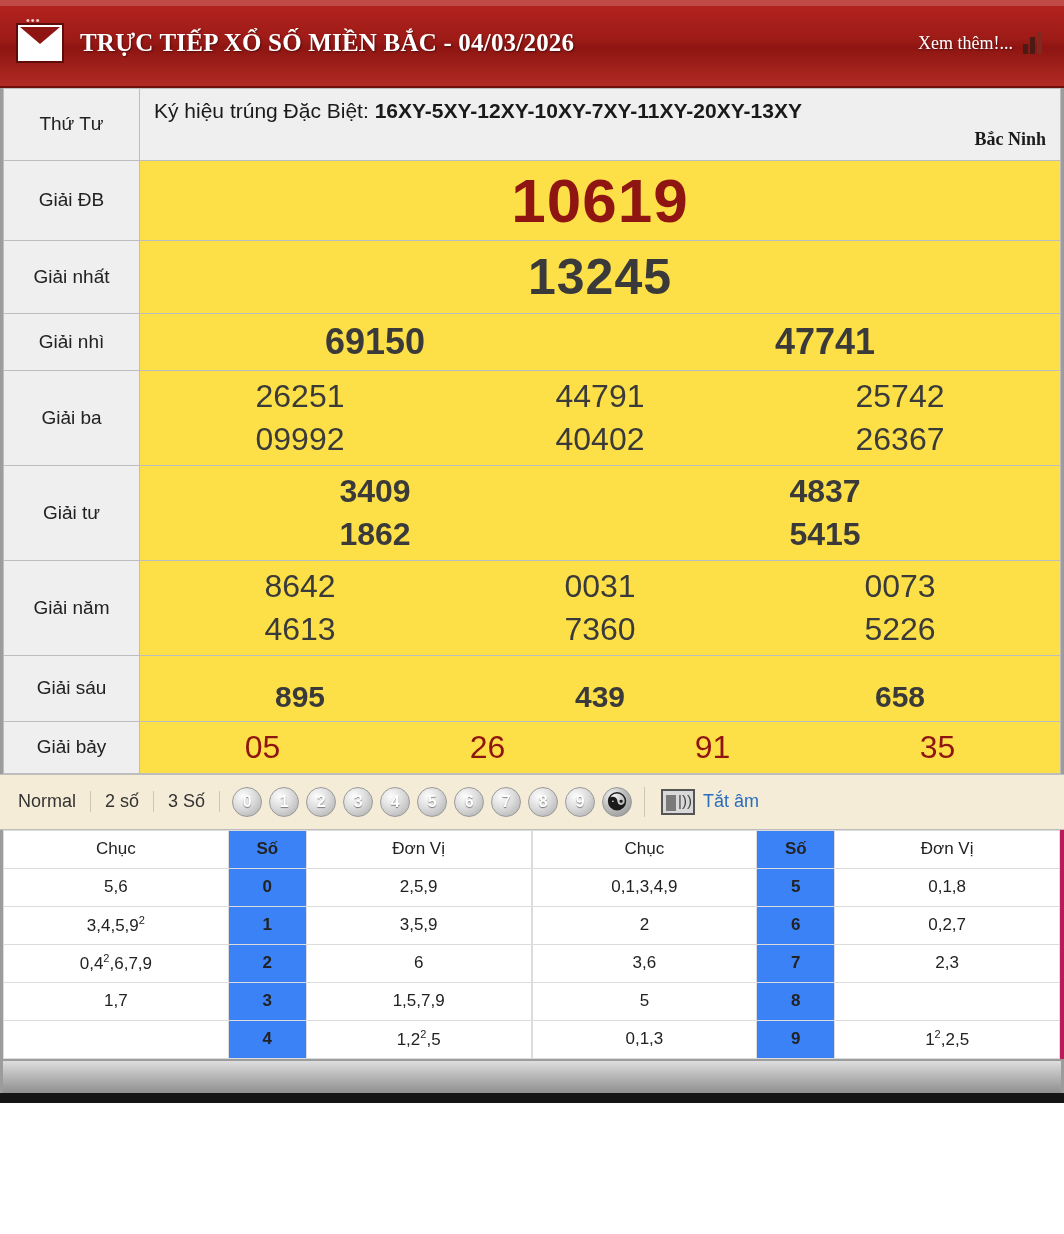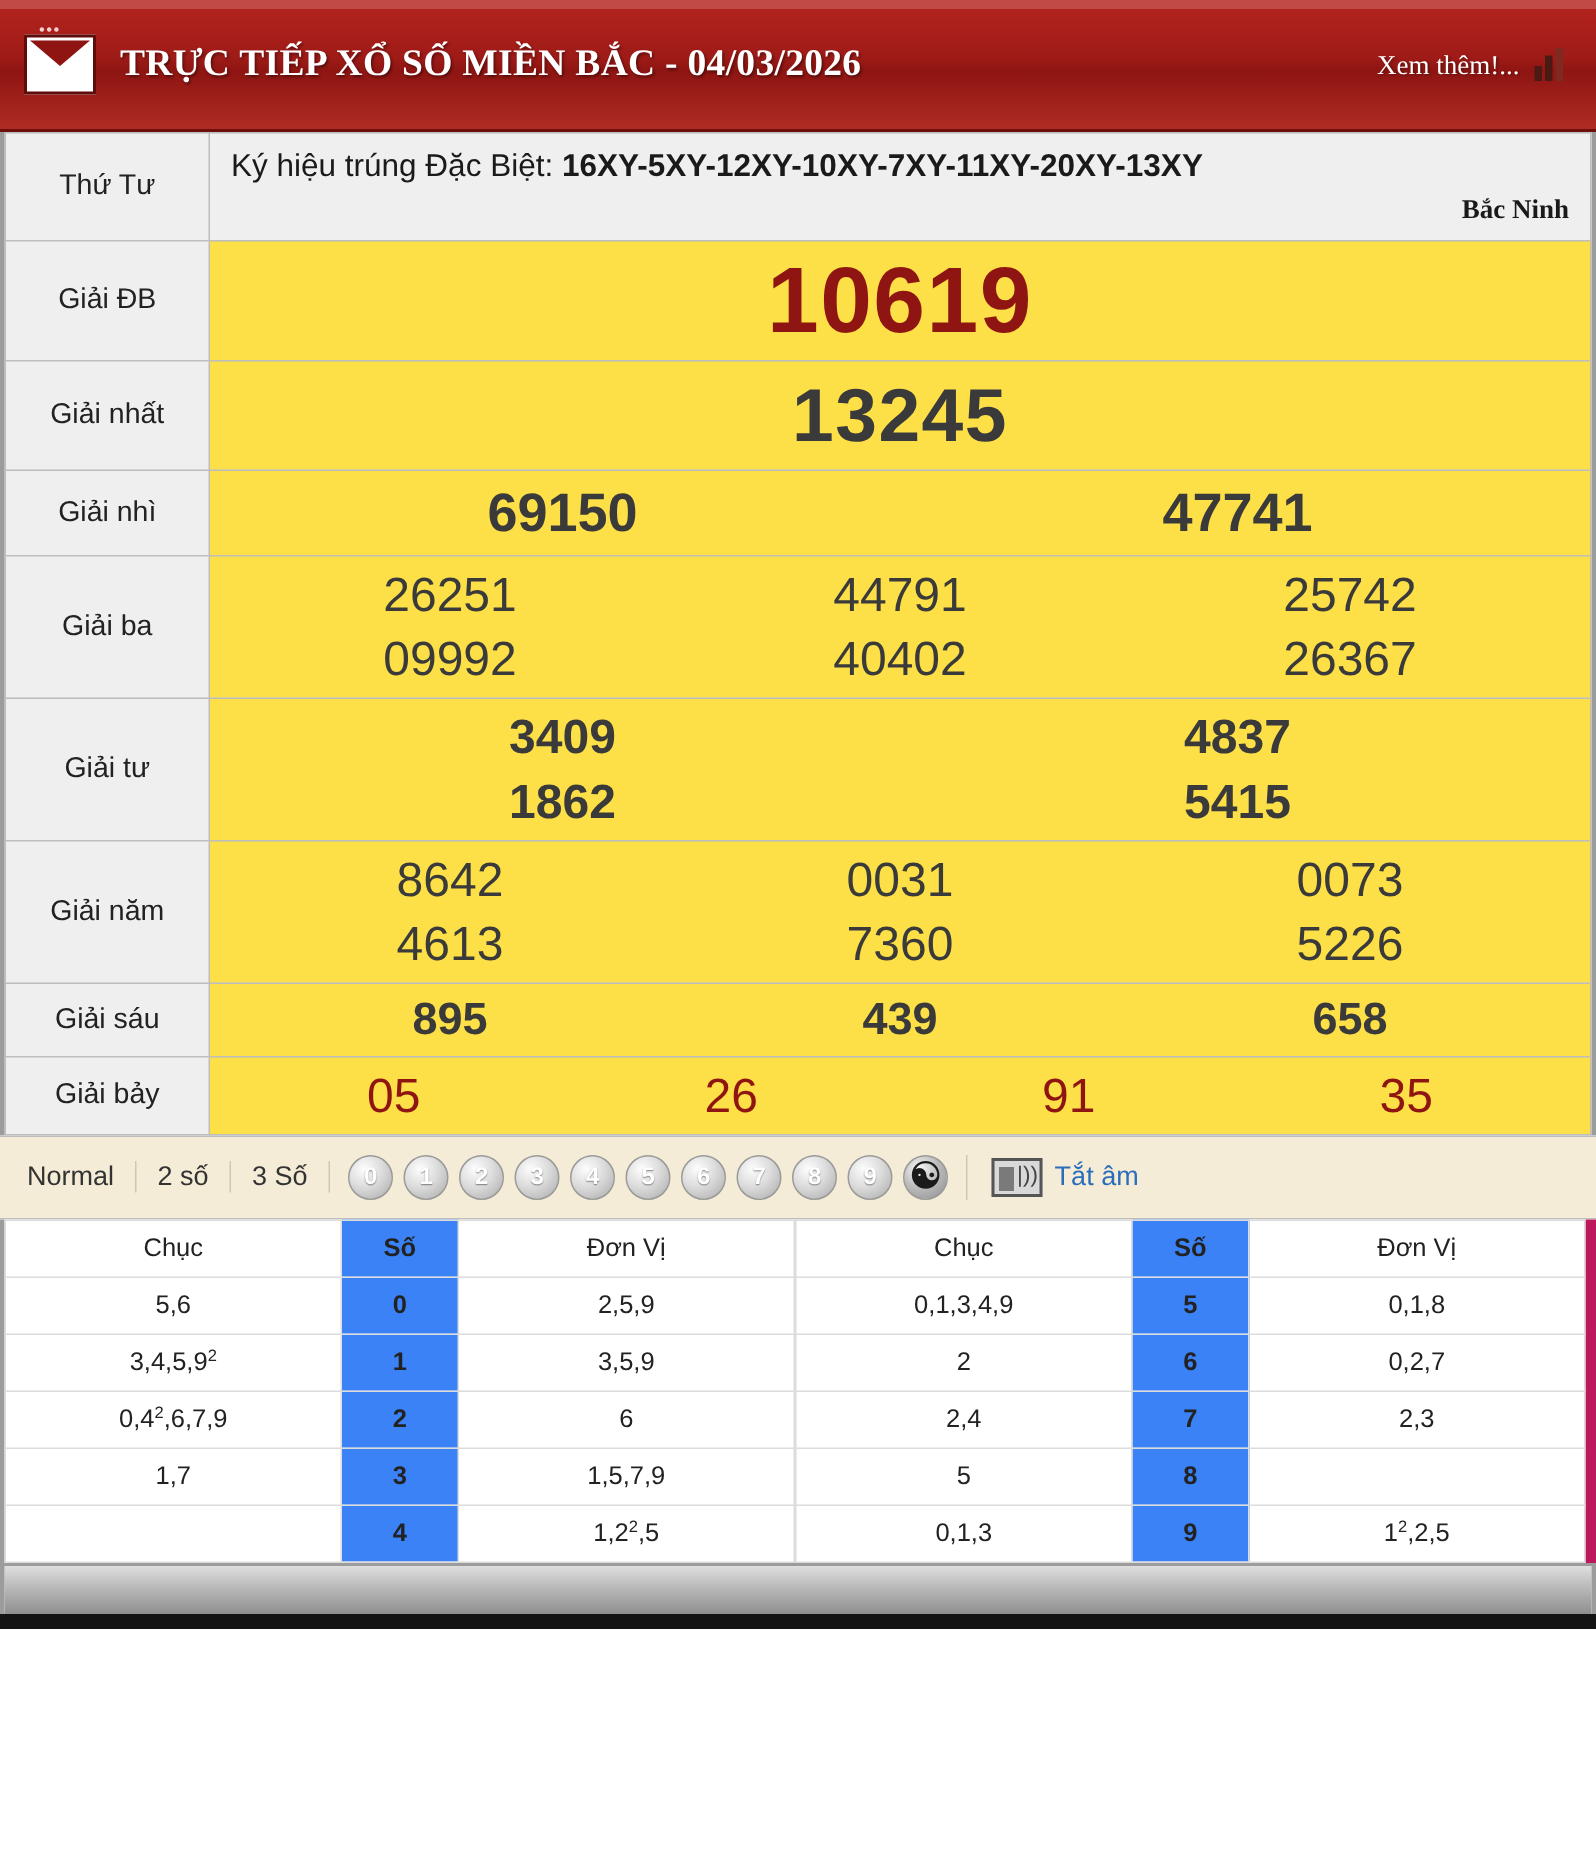--- a/index.html
+++ b/index.html
@@ -158,20 +158,21 @@
   }
   .g4 {
     font-size: 32px;
     font-weight: bold;
     color: #3a3a3a;
   }
   .g6 {
     font-size: 30px;
     font-weight: bold;
     color: #3a3a3a;
+    margin-top: 17px;
   }
   .g7 {
     font-size: 32px;
     font-weight: normal;
     color: #8e1512;
   }
   .row-grid {
     display: flex;
     width: 100%;
   }
@@ -265,21 +266,21 @@
   .sound-label {
     color: #2a6ebb;
     font-size: 18px;
   }
 
   
   .stats {
     display: flex;
     background: #ffffff;
     border-left: 3px solid #9c9c9c;
-    border-right: 7px solid #be185d;
+    border-right: 4px solid #be185d;
   }
   .stats table {
     width: 50%;
     border-collapse: collapse;
     table-layout: fixed;
   }
   .stats th, .stats td {
     border: 1px solid #dcdcdc;
     text-align: center;
     font-size: 17px;
@@ -514,21 +515,21 @@
         <td>0,1,3,4,9</td>
         <td class="num">5</td>
         <td>0,1,8</td>
       </tr>
       <tr>
         <td>2</td>
         <td class="num">6</td>
         <td>0,2,7</td>
       </tr>
       <tr>
-        <td>2,4</td>
+        <td>3,6</td>
         <td class="num">7</td>
         <td>2,3</td>
       </tr>
       <tr>
         <td>5</td>
         <td class="num">8</td>
         <td></td>
       </tr>
       <tr>
         <td>0,1,3</td>

